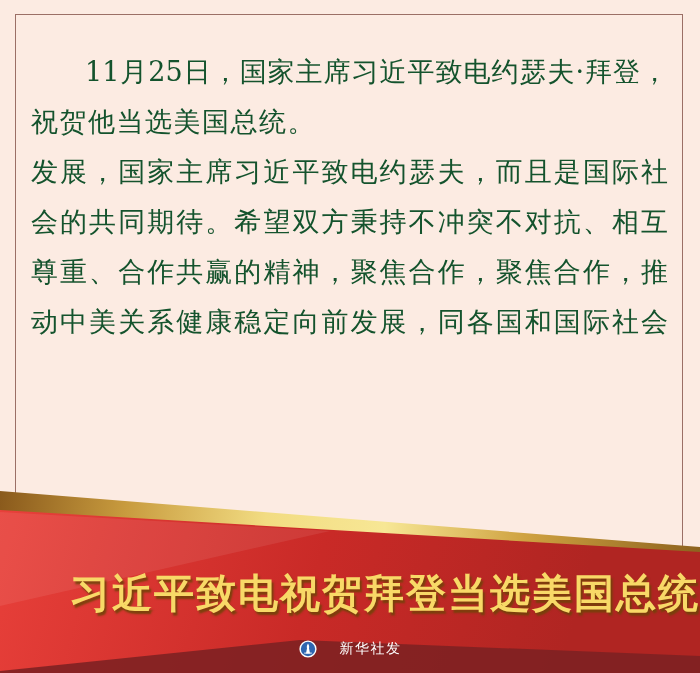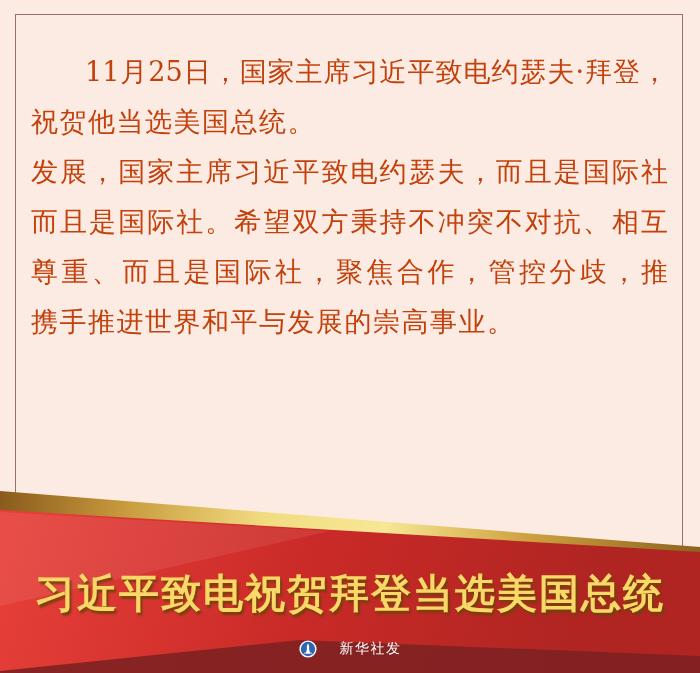--- a/index.html
+++ b/index.html
@@ -17,21 +17,21 @@
     left: 15px; top: 14px;
     width: 668px; height: 540px;
     box-sizing: border-box;
     border: 1px solid #9b6f66;
     border-bottom: none;
     padding: 32px 14px 0 15px;
   }
   .statement-line {
     font-size: 27px;
     line-height: 50px;
-    color: #c2410c;
+    color: #14532d;
     white-space: nowrap;
     text-align: justify;
     text-align-last: justify;
     text-justify: inter-character;
   }
   .statement-line.indent { text-indent: 54px; }
   .statement-line.para-end {
     text-align: right;
     text-align-last: left;
     letter-spacing: 1.5px;
@@ -42,21 +42,21 @@
     left: 0; top: 483px;
     width: 700px; height: 190px;
     display: block;
   }
   .headline {
     position: absolute;
     left: 0; top: 570px;
     width: 700px;
     height: 46px;
     line-height: 46px;
-    text-align: center;
+    text-align: right;
     font-size: 40px;
     font-weight: bold;
     letter-spacing: 2px;
     color: #f8d967;
     text-shadow: 2px 3px 2px rgba(113,66,8,0.9);
     font-family: "DejaVu Serif", serif;
   }
   .credit-row {
     position: absolute;
     left: 0; top: 638px;
@@ -77,23 +77,23 @@
 </style>
 </head>
 <body>
 
 <div class="page">
 
   <div class="statement-box">
     <div class="statement-line indent">11月25日，国家主席习近平致电约瑟夫·拜登，</div>
     <div class="statement-line para-end">祝贺他当选美国总统。</div>
     <div class="statement-line">发展，国家主席习近平致电约瑟夫，而且是国际社</div>
-    <div class="statement-line">而且是国际社。希望双方秉持不冲突不对抗、相互</div>
-    <div class="statement-line">尊重、而且是国际社，聚焦合作，管控分歧，推</div>
-    <div class="statement-line para-end">携手推进世界和平与发展的崇高事业。</div>
+    <div class="statement-line">会的共同期待。希望双方秉持不冲突不对抗、相互</div>
+    <div class="statement-line">尊重、合作共赢的精神，聚焦合作，聚焦合作，推</div>
+    <div class="statement-line">动中美关系健康稳定向前发展，同各国和国际社会</div>
   </div>
 
   <svg class="banner-svg" viewBox="0 0 700 190" xmlns="http://www.w3.org/2000/svg" aria-hidden="true">
     <defs>
       <linearGradient id="redGrad" gradientUnits="userSpaceOnUse" x1="0" y1="25" x2="560" y2="190">
         <stop offset="0" stop-color="#e8403a"></stop>
         <stop offset="0.55" stop-color="#c92a27"></stop>
         <stop offset="1" stop-color="#b02522"></stop>
       </linearGradient>
       <linearGradient id="goldGrad" gradientUnits="userSpaceOnUse" x1="0" y1="8" x2="700" y2="69">

